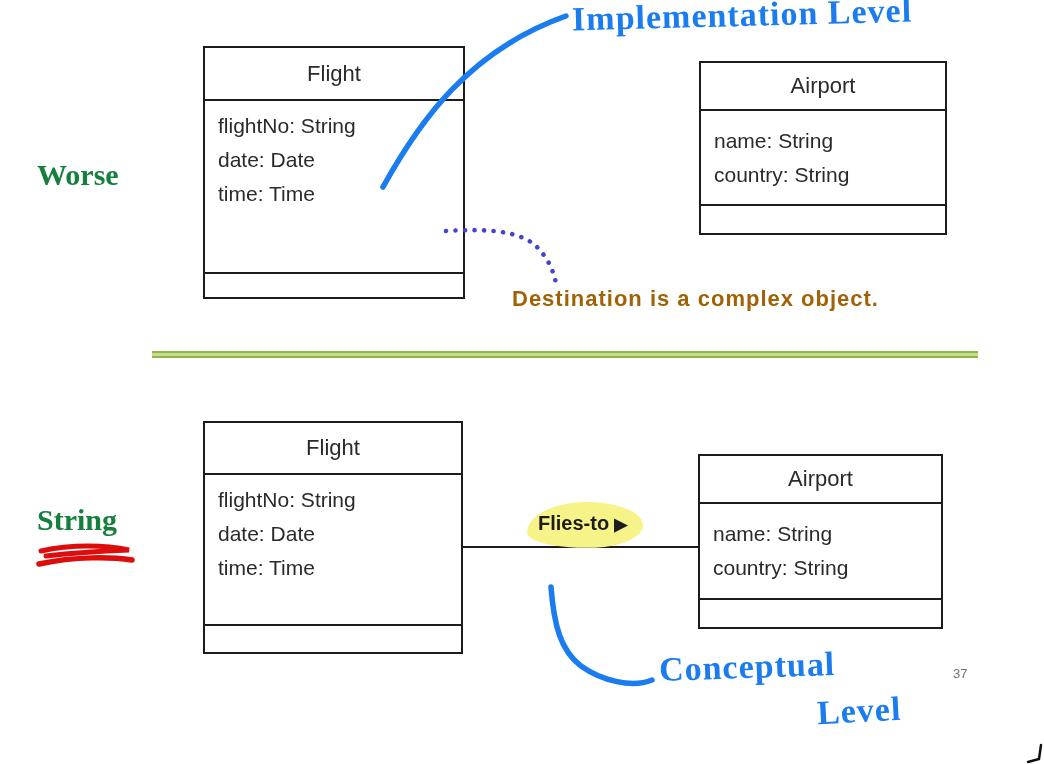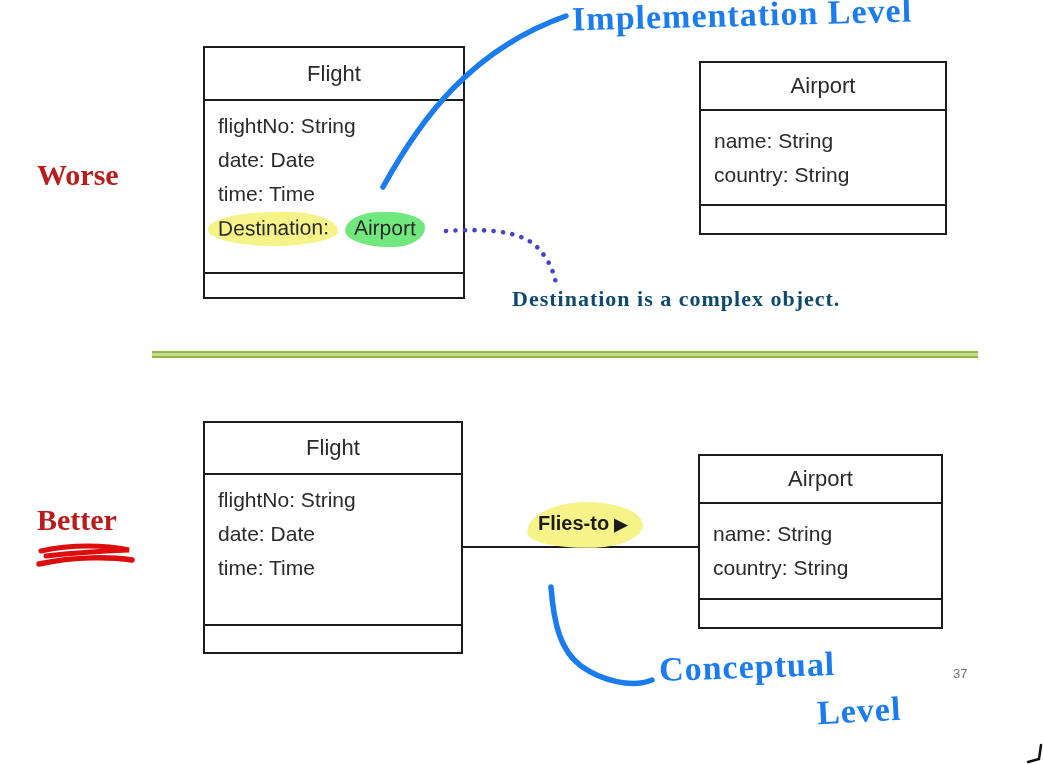--- a/index.html
+++ b/index.html
@@ -89,26 +89,26 @@
 
   
   .hand {
     position: absolute;
     font-family: cursive;
     font-weight: 700;
     z-index: 6;
     white-space: nowrap;
   }
   .hand-blue { color: #1a7cee; }
-  .hand-red  { color: #b91c1c; }
+  .hand-red  { color: #15803d; }
   .note-indigo {
     position: absolute;
-    font-family: Liberation Serif, serif;
+    font-family: Liberation Sans, sans-serif;
     font-weight: 600;
-    color: #0c4a6e;
+    color: #a16207;
     z-index: 6;
     white-space: nowrap;
     text-align: center;
   }
 
   
   .divider {
     position: absolute;
     left: 152px; top: 351px;
     width: 826px; height: 3px;
@@ -152,40 +152,36 @@
   <div class="hand hand-blue" style="left:572px; top:-4px; font-size:34px; transform:rotate(-1.5deg); letter-spacing:1px;">Implementation Level</div>
 
   <div class="note-indigo" style="left:512px; top:286px; font-size:22px; letter-spacing:1px;">Destination is a complex object.</div>
 
   <div class="uml-box" style="left:203px; top:46px; width:262px; height:253px;">
     <div class="uml-title" style="height:51px;">Flight</div>
     <div class="uml-attrs" style="padding-top:8px;">
       <div class="uml-attr">flightNo: String</div>
       <div class="uml-attr">date: Date</div>
       <div class="uml-attr">time: Time</div>
-      <div class="uml-attr">
-        <span class="hl-yellow">Destination:</span>
-        <span class="hl-green">Airport</span>
-      </div>
     </div>
     <div class="uml-empty" style="height:23px;"></div>
   </div>
 
   <div class="uml-box" style="left:699px; top:61px; width:248px; height:174px;">
     <div class="uml-title" style="height:46px;">Airport</div>
     <div class="uml-attrs" style="padding-top:13px;">
       <div class="uml-attr">name: String</div>
       <div class="uml-attr">country: String</div>
     </div>
     <div class="uml-empty" style="height:27px;"></div>
   </div>
 
   <div class="divider"></div>
 
-  <div class="hand hand-red" style="left:37px; top:503px; font-size:30px;">Better</div>
+  <div class="hand hand-red" style="left:37px; top:503px; font-size:30px;">String</div>
 
   <div class="hand hand-blue" style="left:659px; top:648px; font-size:34px; transform:rotate(-2deg); letter-spacing:1px;">Conceptual</div>
   <div class="hand hand-blue" style="left:817px; top:692px; font-size:34px; transform:rotate(-3deg); letter-spacing:1px;">Level</div>
 
   <div class="uml-box" style="left:203px; top:421px; width:260px; height:233px;">
     <div class="uml-title" style="height:50px;">Flight</div>
     <div class="uml-attrs" style="padding-top:8px;">
       <div class="uml-attr">flightNo: String</div>
       <div class="uml-attr">date: Date</div>
       <div class="uml-attr">time: Time</div>

